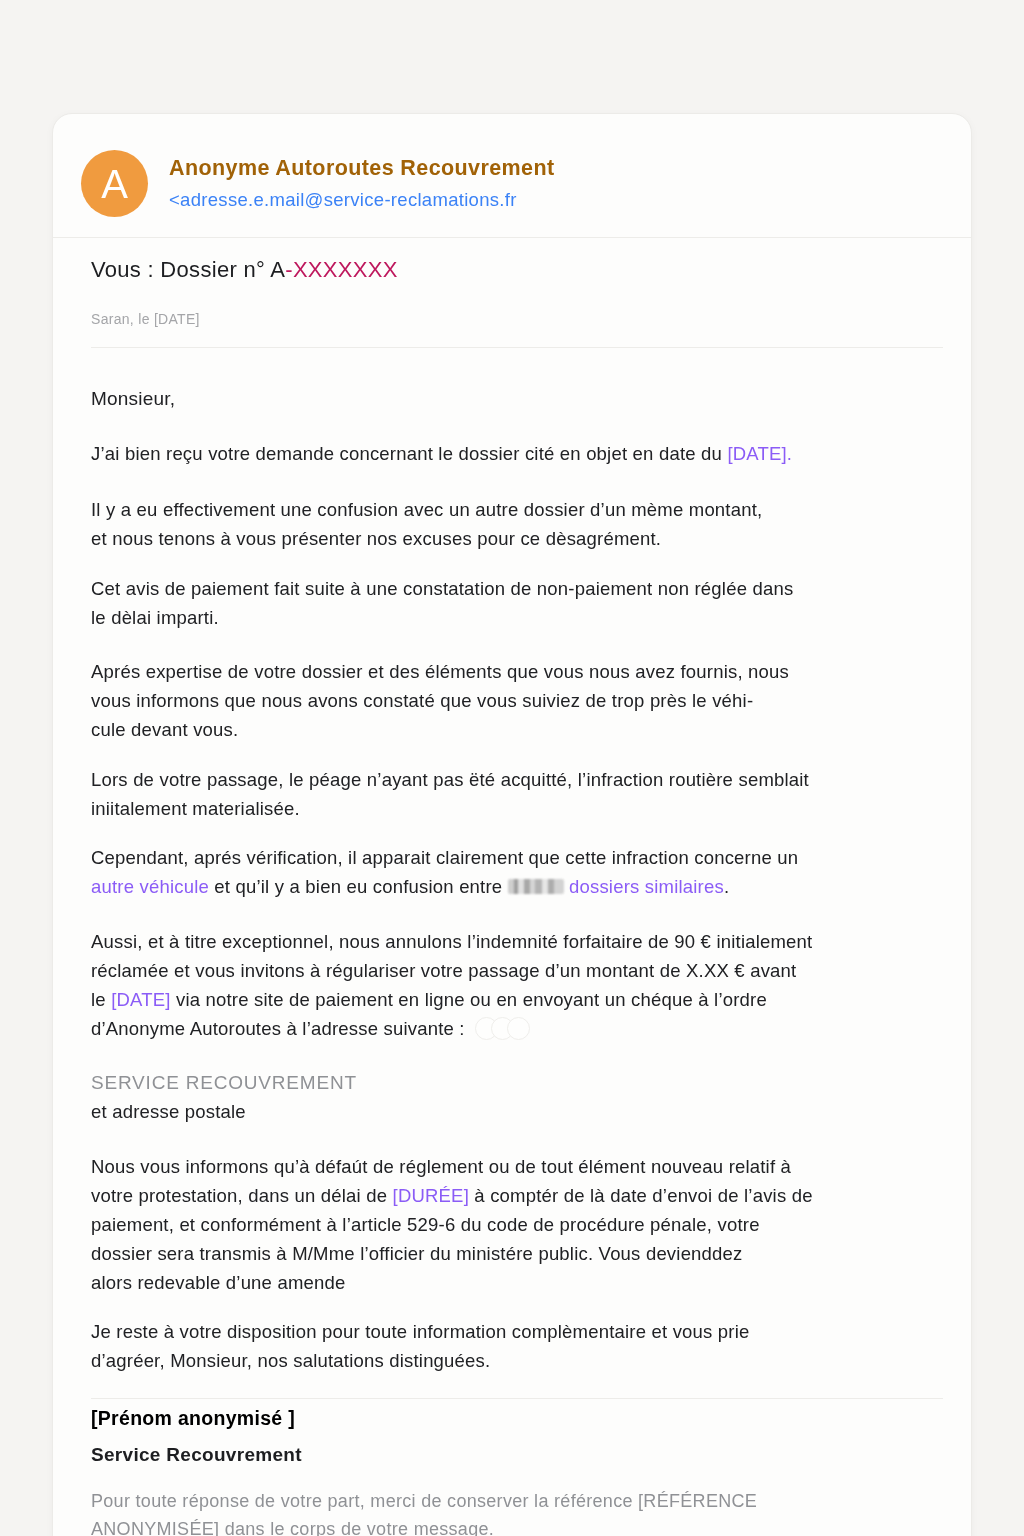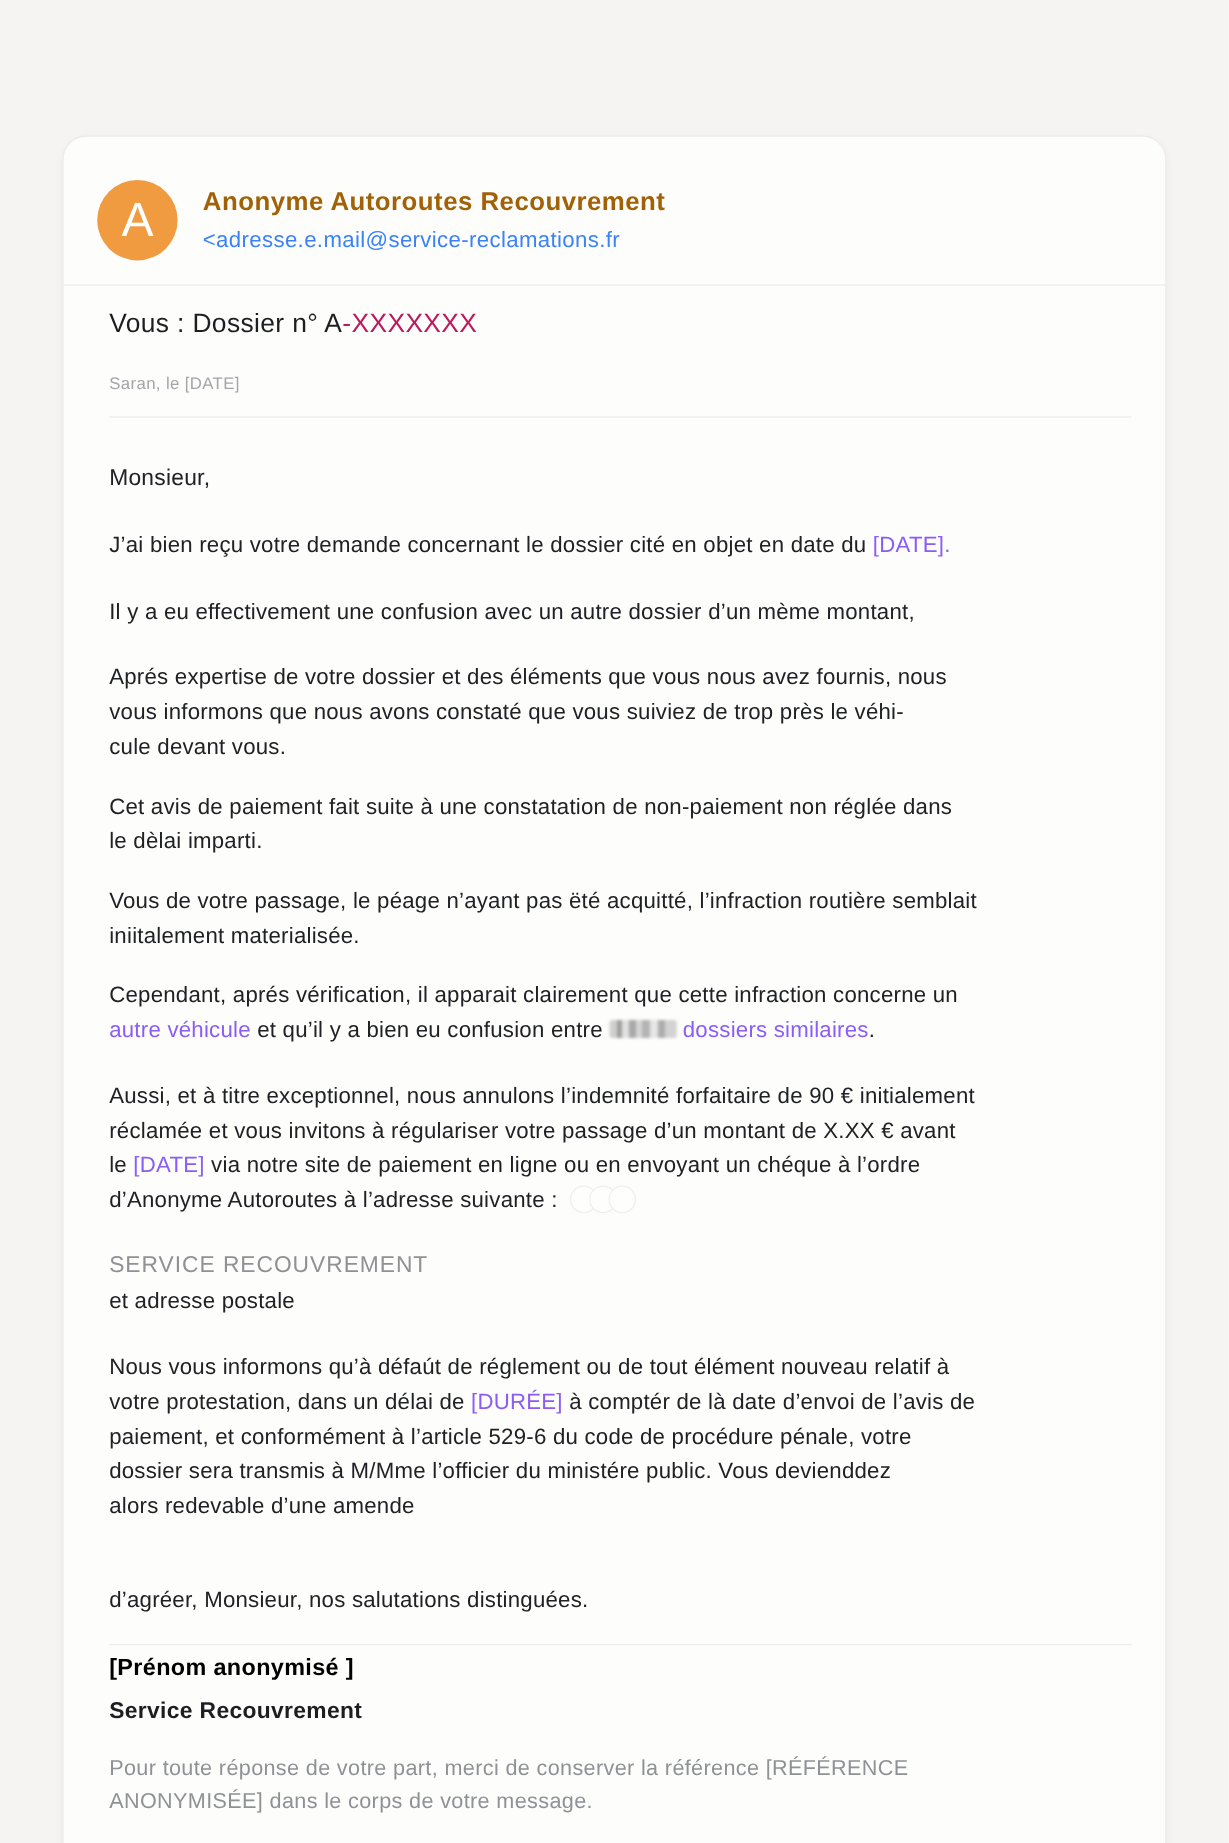--- a/index.html
+++ b/index.html
@@ -87,29 +87,29 @@
     <div class="content">
       <div class="subject">
         <span>Vous : Dossier n° A</span><span class="redacted">-XXXXXXX</span>
       </div>
       <div class="dateline">Saran, le [DATE]</div>
       <hr class="rule">
 
       <div id="paragraphs">
           <p class="para salutation" style="margin-top: 36px;"><span>Monsieur,</span></p>
           <p class="para" style="margin-top: 26px;"><span>J’ai bien reçu votre demande concernant le dossier cité en objet en date du </span><span class="gray">[DATE].</span></p>
-          <p class="para" style="margin-top: 27px;"><span>Il y a eu effectivement une confusion avec un autre dossier d’un mème montant,</span><br></p>
+          <p class="para" style="margin-top: 27px;"><span>Il y a eu effectivement une confusion avec un autre dossier d’un mème montant,</span><br><span>et nous tenons à vous présenter nos excuses pour ce dèsagrément.</span></p>
+          <p class="para" style="margin-top: 21px;"><span>Cet avis de paiement fait suite à une constatation de non-paiement non réglée dans</span><br><span>le dèlai imparti.</span></p>
           <p class="para" style="margin-top: 25px;"><span>Aprés expertise de votre dossier et des éléments que vous nous avez fournis, nous</span><br><span>vous informons que nous avons constaté que vous suiviez de trop près le véhi-</span><br><span>cule devant vous.</span></p>
-          <p class="para" style="margin-top: 21px;"><span>Cet avis de paiement fait suite à une constatation de non-paiement non réglée dans</span><br><span>le dèlai imparti.</span></p>
-          <p class="para" style="margin-top: 21px;"><span>Vous de votre passage, le péage n’ayant pas ëté acquitté, l’infraction routière semblait</span><br><span>iniitalement materialisée.</span></p>
+          <p class="para" style="margin-top: 21px;"><span>Lors de votre passage, le péage n’ayant pas ëté acquitté, l’infraction routière semblait</span><br><span>iniitalement materialisée.</span></p>
           <p class="para" style="margin-top: 20px;"><span>Cependant, aprés vérification, il apparait clairement que cette infraction concerne un</span><br><span class="gray">autre véhicule</span><span> et qu’il y a bien eu confusion entre </span><span class="redact-blur"></span><span> </span><span class="gray">dossiers similaires</span><span>.</span></p>
           <p class="para" style="margin-top: 26px;"><span>Aussi, et à titre exceptionnel, nous annulons l’indemnité forfaitaire de 90 € initialement</span><br><span>réclamée et vous invitons à régulariser votre passage d’un montant de X.XX € avant</span><br><span>le </span><span class="gray">[DATE]</span><span> via notre site de paiement en ligne ou en envoyant un chéque à l’ordre</span><br><span>d’Anonyme Autoroutes à l’adresse suivante : </span><span class="ghost-circles"><i></i><i></i><i></i></span></p>
           <p class="para" style="margin-top: 20px;"><span class="gray caps">SERVICE RECOUVREMENT</span><br><span>et adresse postale</span></p>
           <p class="para" style="margin-top: 26px;"><span>Nous vous informons qu’à défaút de réglement ou de tout élément nouveau relatif à</span><br><span>votre protestation, dans un délai de </span><span class="gray">[DURÉE]</span><span> à comptér de là date d’envoi de l’avis de</span><br><span>paiement, et conformément à l’article 529-6 du code de procédure pénale, votre</span><br><span>dossier sera transmis à M/Mme l’officier du ministére public. Vous devienddez</span><br><span>alors redevable d’une amende</span></p>
-          <p class="para" style="margin-top: 20px;"><br><span>d’agréer, Monsieur, nos salutations distinguées.</span></p>
+          <p class="para" style="margin-top: 20px;"><span>Je reste à votre disposition pour toute information complèmentaire et vous prie</span><br><span>d’agréer, Monsieur, nos salutations distinguées.</span></p>
         </div>
 
       <hr class="rule rule-sig">
       <div class="sig-name">[Prénom anonymisé ]</div>
       <div class="sig-role">Service Recouvrement</div>
 
       <div class="footer-note">
         <span>Pour toute réponse de votre part, merci de conserver la référence [RÉFÉRENCE</span><br>
         <span>ANONYMISÉE] dans le corps de votre message.</span>
       </div>

